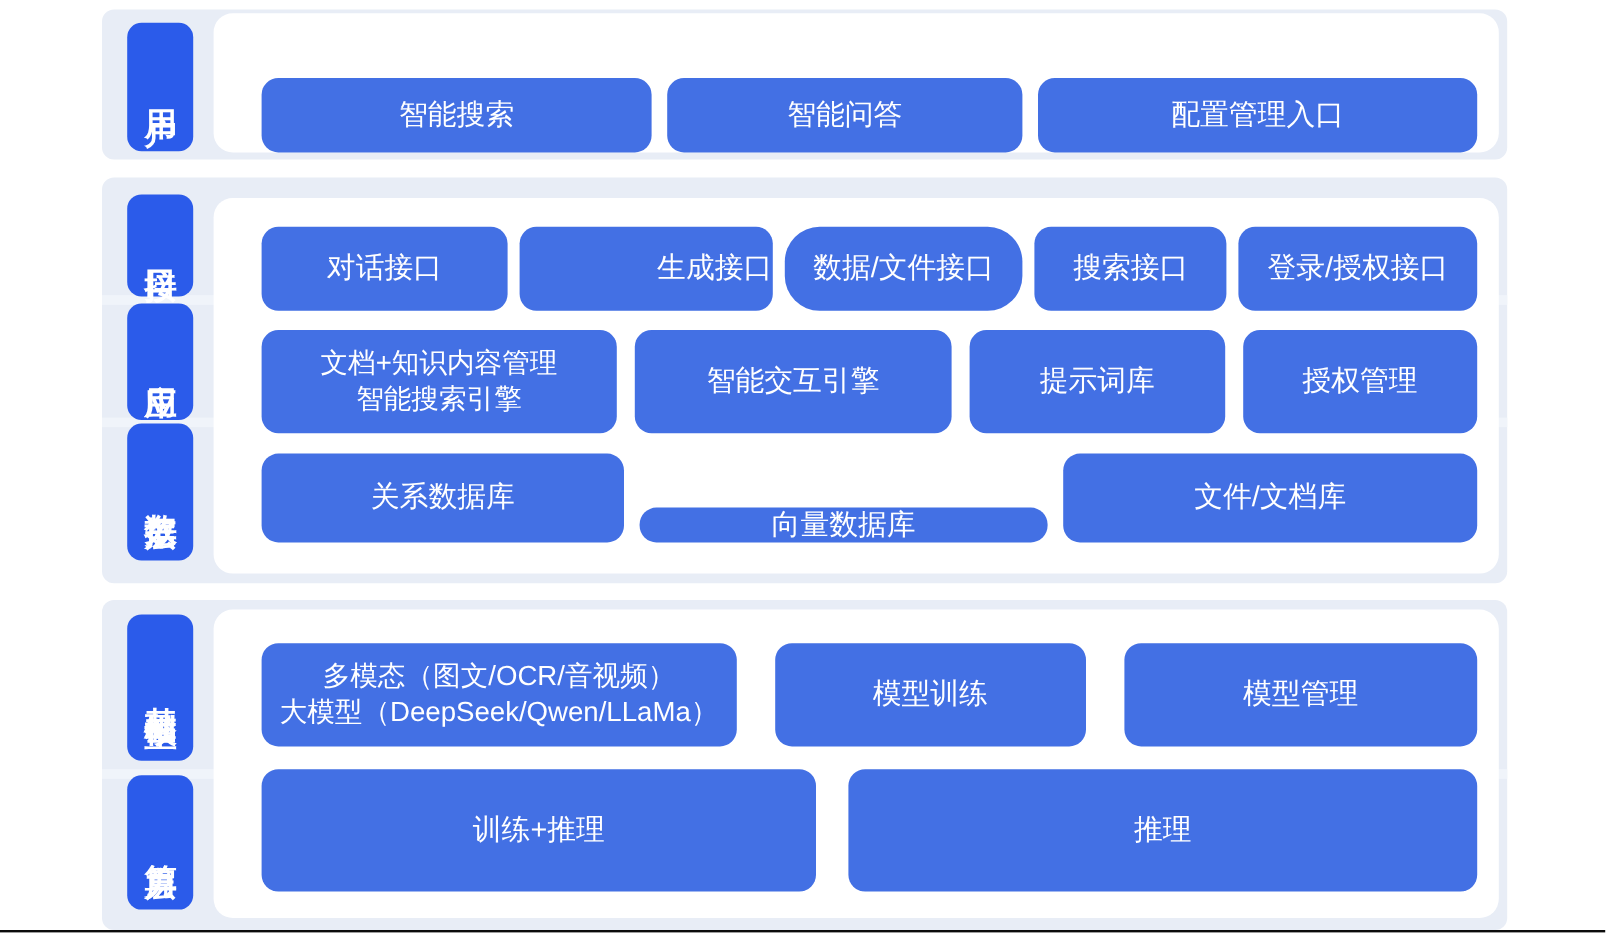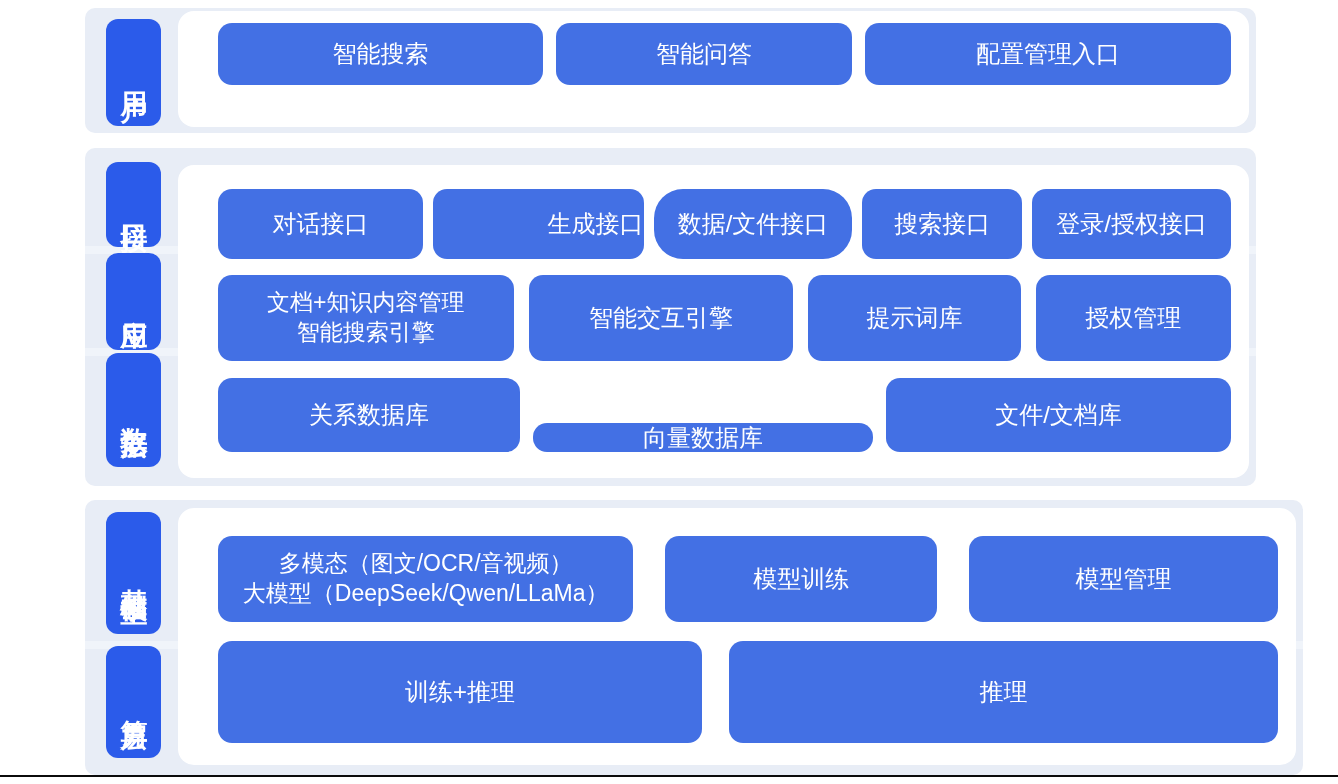--- a/index.html
+++ b/index.html
@@ -3,30 +3,30 @@
 <meta charset="utf-8">
 <style>
   html,body{margin:0;padding:0;background:#ffffff;}
   #stage{
     position:relative;width:1338px;height:784px;background:#ffffff;overflow:hidden;
     font-family:"Liberation Sans","DejaVu Sans",sans-serif;
   }
   .sec{position:absolute;left:85px;width:1171px;background:var(--section-bg,#e8edf6);border-radius:10px;}
   #sec1{top:8px;height:125px;}
   #sec2{top:148px;height:338px;}
-  #sec3{top:500px;height:275px;padding-left:47px;}
+  #sec3{top:500px;height:275px;}
 
   .band{position:absolute;left:0;right:0;height:8px;background:var(--divider-bg,#f0f4fa);}
   #band-s2-a{top:98px;}
   #band-s2-b{top:200px;}
   #band-s3-a{top:141px;}
 
   .panel{position:absolute;left:93px;right:7px;background:var(--panel-bg,#ffffff);border-radius:16px;
          display:flex;flex-direction:column;box-sizing:border-box;}
-  #panel1{top:3px;bottom:6px;padding:12px 18px 0 40px;justify-content:flex-start;}
+  #panel1{top:3px;bottom:6px;padding:12px 18px 0 40px;justify-content:flex-end;}
   #panel2{top:17px;bottom:8px;padding:24px 18px 26px 40px;}
   #panel3{top:8px;bottom:10px;padding:28px 18px 22px 40px;}
   #panel2 .row + .row{margin-top:16px;}
   #panel3 .row + .row{margin-top:19px;}
 
   .chip{position:absolute;left:21px;width:55px;background:var(--chip-bg,#2b5bea);border-radius:12px;
         color:var(--text-color,#fff);display:flex;align-items:center;justify-content:center;}
   .chip span{writing-mode:vertical-rl;text-orientation:upright;font-size:27px;font-weight:bold;
              letter-spacing:3px;line-height:1;}
   #chip-user{top:11px;height:107px;}

